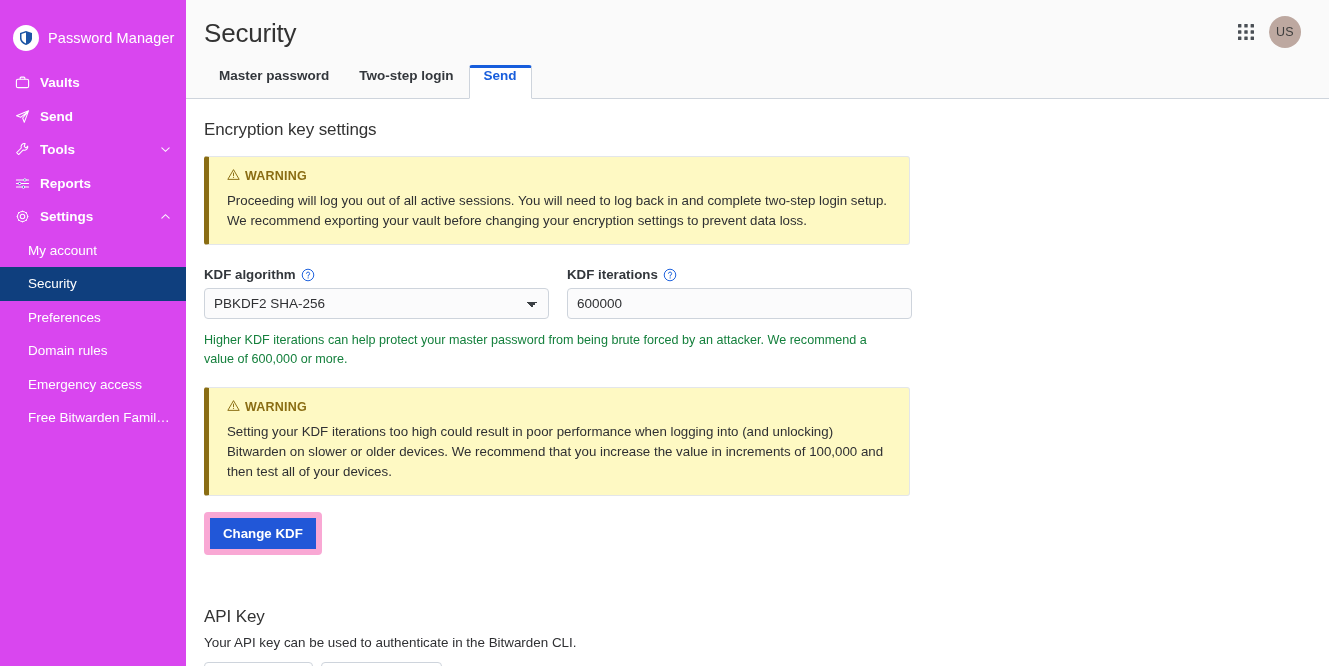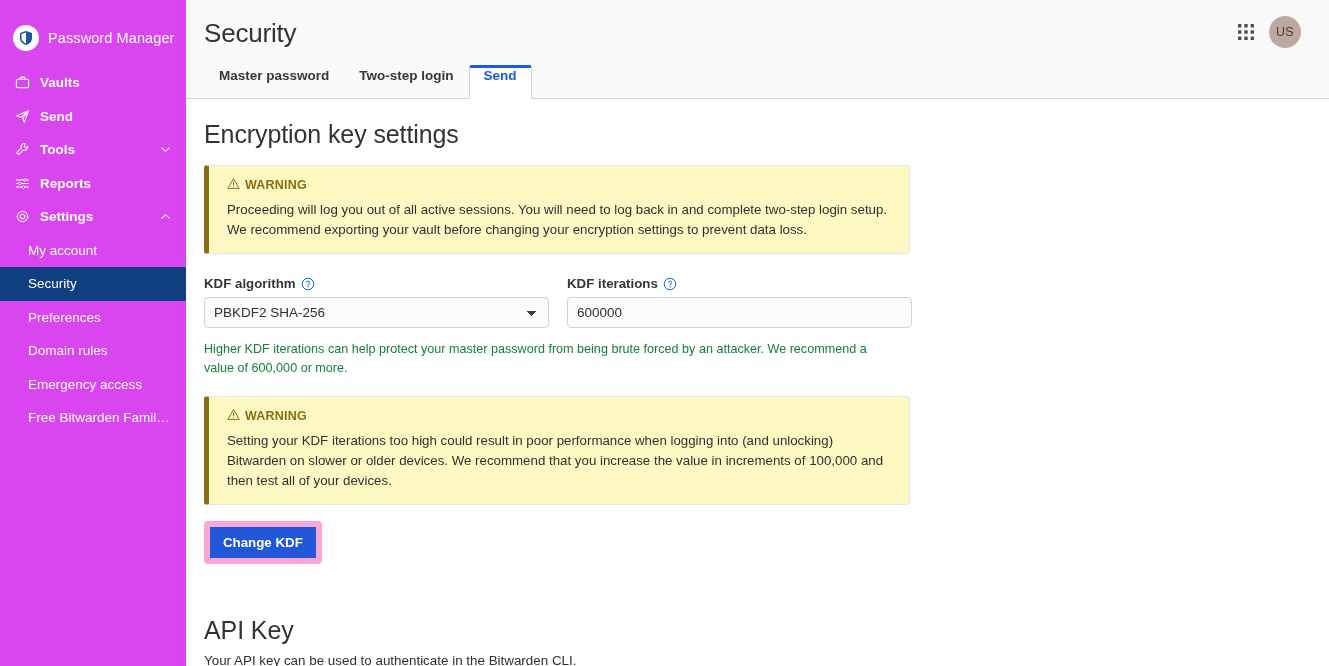--- a/index.html
+++ b/index.html
@@ -93,21 +93,21 @@
   .tab.active {
     color: #175ddc; background: #ffffff;
     border: 1px solid #ced4dc; border-bottom-color: #ffffff;
     border-top: 3px solid #175ddc;
     border-radius: 3px 3px 0 0;
     height: 34px;
   }
 
   .content { padding: 18px 18px 0 18px; }
   .section-title {
-    font-size: 25px; font-weight: 400; color: #333333;
+    font-size: 17px; font-weight: 400; color: #333333;
     margin: 3px 0 16px 0; letter-spacing: -.1px;
   }
   .section-title.api { margin: 0 0 8px 0; }
 
   .callout {
     width: 706px; background: #fef9c3;
     border: 1px solid #e3e6ea; border-left: 5px solid #8a6d13;
     border-radius: 3px; padding: 11px 14px 13px 18px;
   }
   .callout-title {

